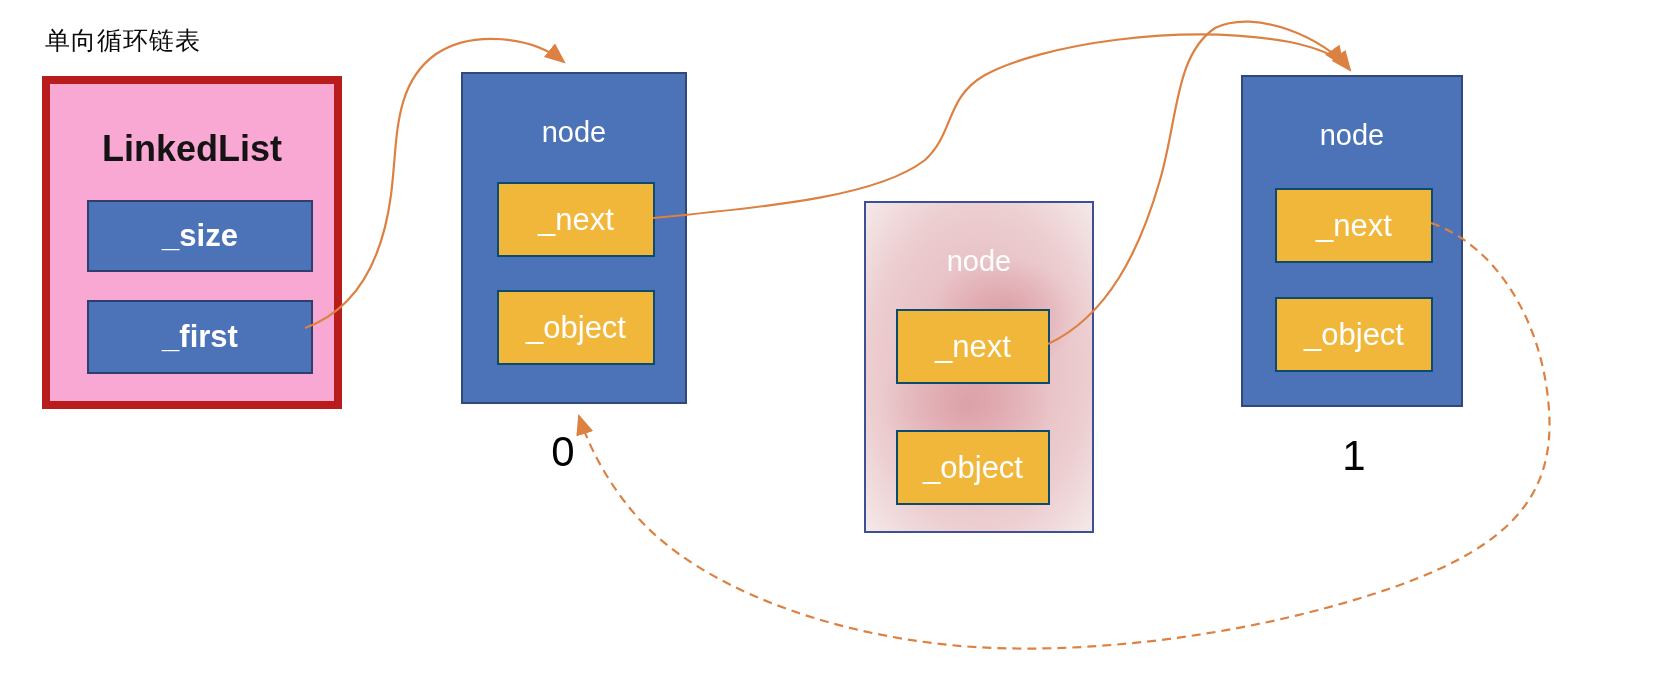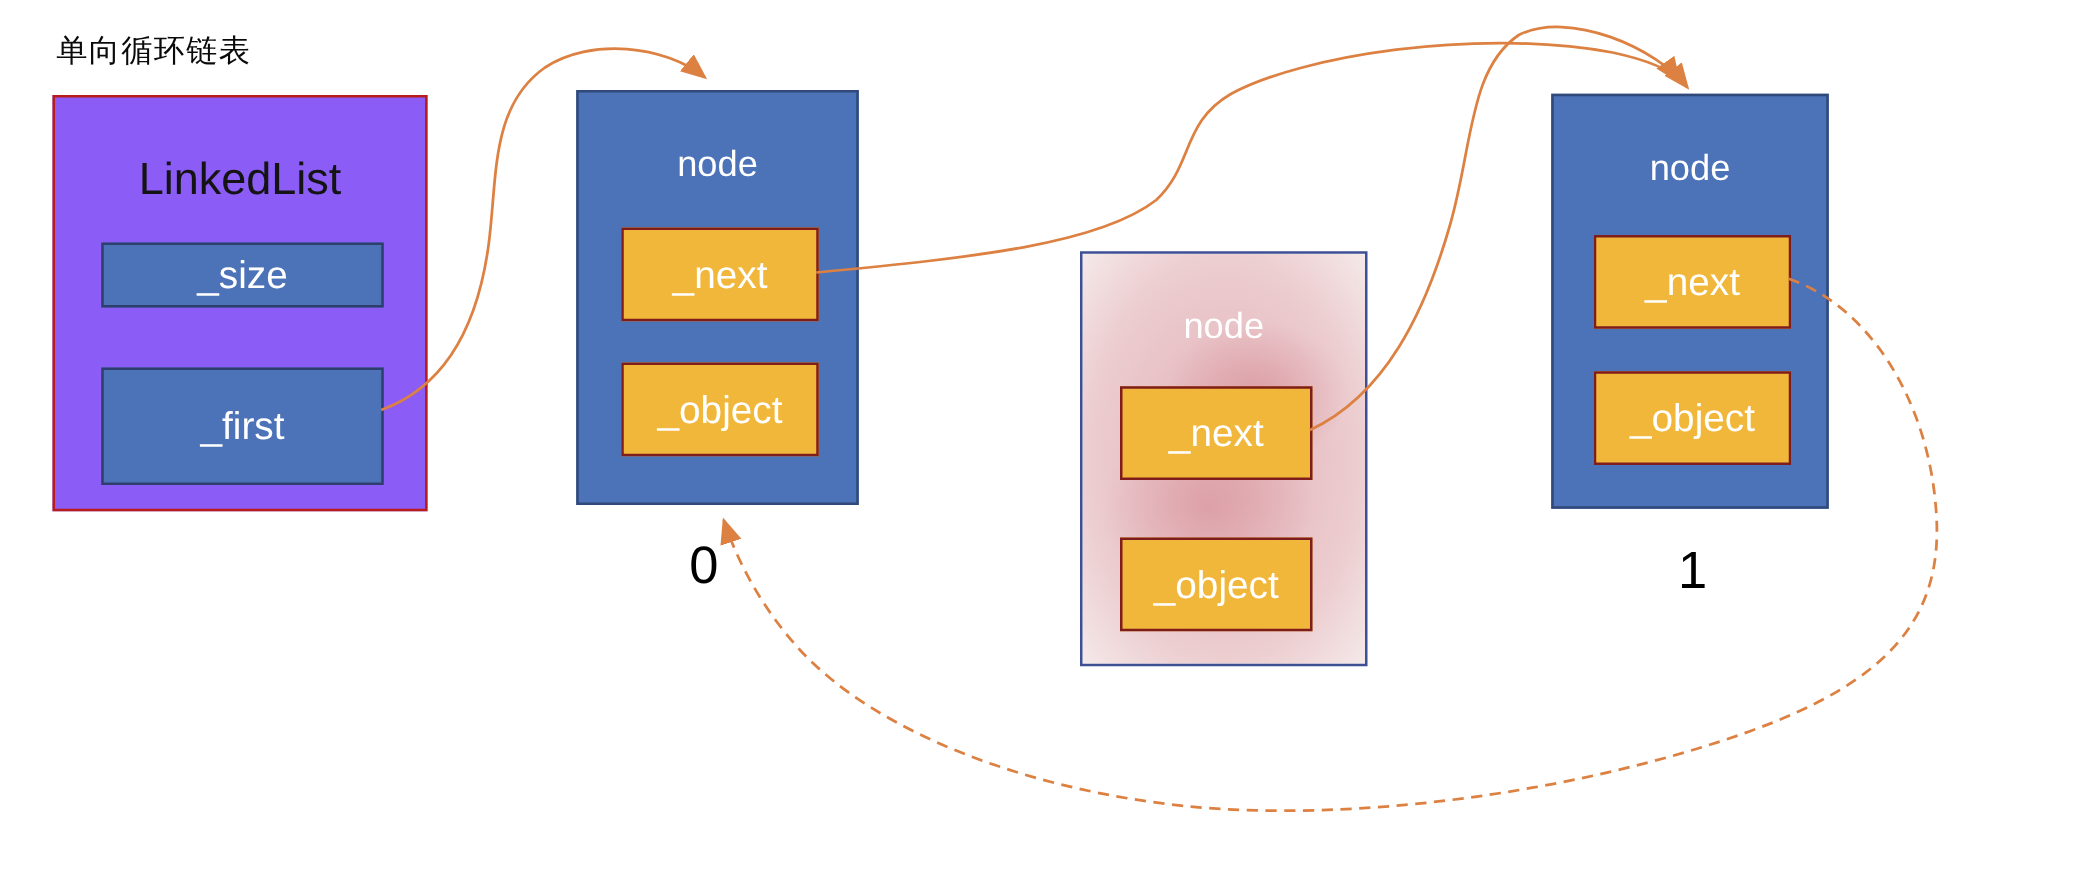--- a/index.html
+++ b/index.html
@@ -11,32 +11,32 @@
     font-family:"Liberation Sans", sans-serif;
   }
   .abs{position:absolute;box-sizing:border-box;}
   #title{
     left:45px;top:24px;
     font-size:25px;color:#0a0a0a;letter-spacing:1px;font-weight:500;
   }
   
   #linkedlist-box{
     left:42px;top:76px;width:300px;height:333px;
-    background:#8b5cf6;border:2px solid #b91c1c;
+    background:#f9a8d4;border:8px solid #b91c1c;font-weight:bold;
   }
   #linkedlist-title{
     left:0;top:44px;width:100%;text-align:center;
     font-size:36px;color:#141414;
   }
   .field{
     text-align:center;color:#ffffff;font-size:31px;
     display:flex;align-items:center;justify-content:center;
   }
   .blue-field{background:#4c72b8;border:2px solid #2e3f6f;}
-  .yellow-field{background:#f1b73a;border:2px solid #7f1d1d;}
+  .yellow-field{background:#f1b73a;border:2px solid #0c4a6e;}
   
   .node-box{border:2px solid #31497a;}
   .node-blue{background:#4c72b8;}
   .node-pink{
     border:2px solid #3e5095;
     background:
       radial-gradient(100px 80px at 62% 34%, rgba(210,130,140,.50), rgba(210,130,140,0) 72%),
       radial-gradient(120px 95px at 44% 62%, rgba(210,130,140,.42), rgba(210,130,140,0) 72%),
       radial-gradient(ellipse at 50% 50%, #e2b0b6 0%, #eccdd0 68%, #f5e9e9 100%);
   }
@@ -53,22 +53,22 @@
 </style>
 </head>
 <body>
 
 <div id="canvas">
 
   <div id="title" class="abs">单向循环链表</div>
 
   <div id="linkedlist-box" class="abs">
     <div id="linkedlist-title" class="abs">LinkedList</div>
-    <div class="abs field blue-field" style="left:37px;top:116px;width:226px;height:52px;">_size</div>
-    <div class="abs field blue-field" style="left:37px;top:216px;width:226px;height:94px;">_first</div>
+    <div class="abs field blue-field" style="left:37px;top:116px;width:226px;height:72px;">_size</div>
+    <div class="abs field blue-field" style="left:37px;top:216px;width:226px;height:74px;">_first</div>
   </div>
 
   <div class="abs node-box node-blue" style="left:461px;top:72px;width:226px;height:332px;">
     <div class="node-title">node</div>
     <div class="abs field yellow-field" style="left:34px;top:108px;width:158px;height:75px;">_next</div>
     <div class="abs field yellow-field" style="left:34px;top:216px;width:158px;height:75px;">_object</div>
   </div>
   <div class="abs index-label" style="left:528px;top:428px;">0</div>
 
   <div class="abs node-box node-pink" style="left:864px;top:201px;width:230px;height:332px;">

